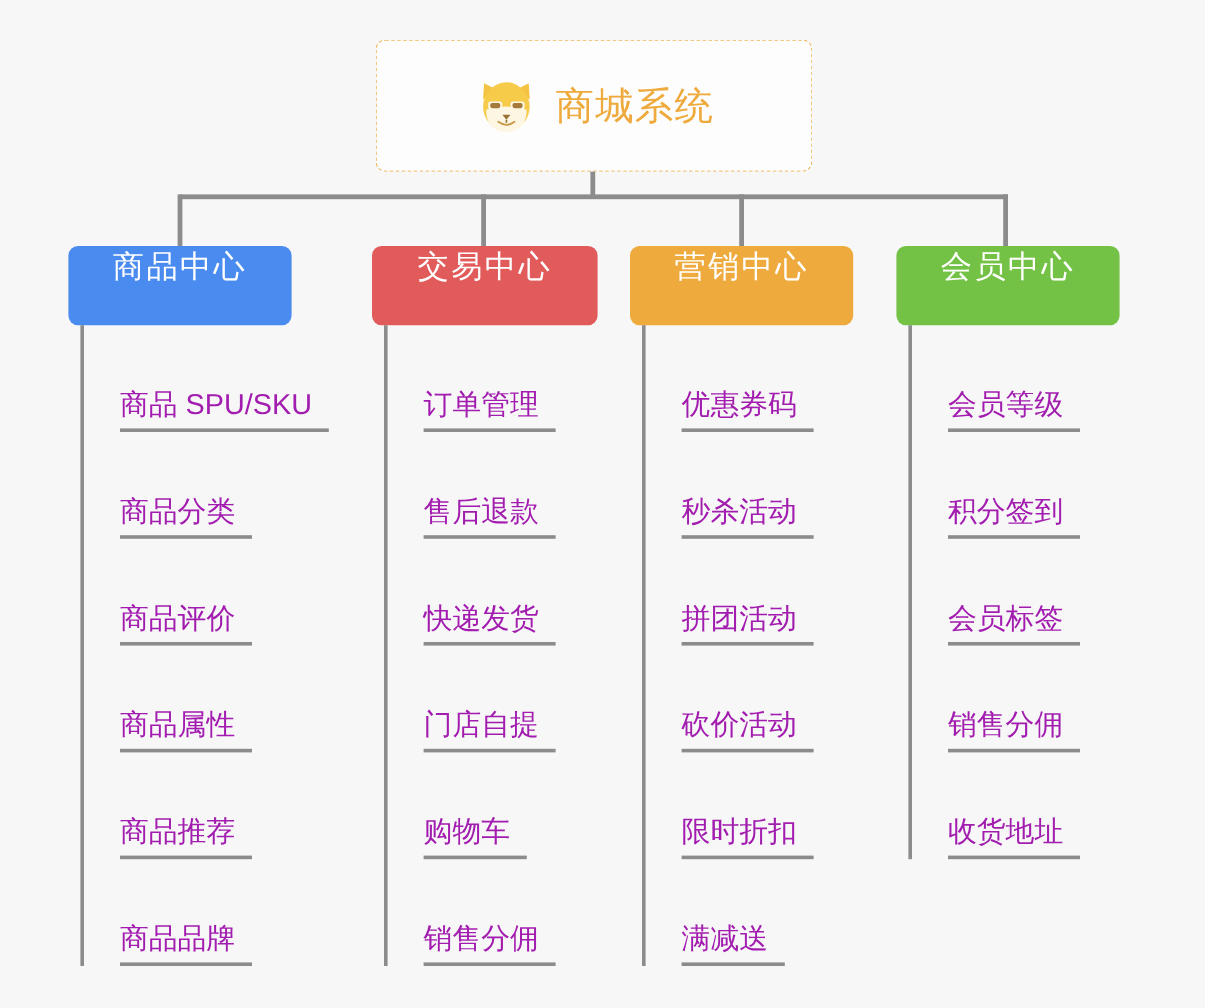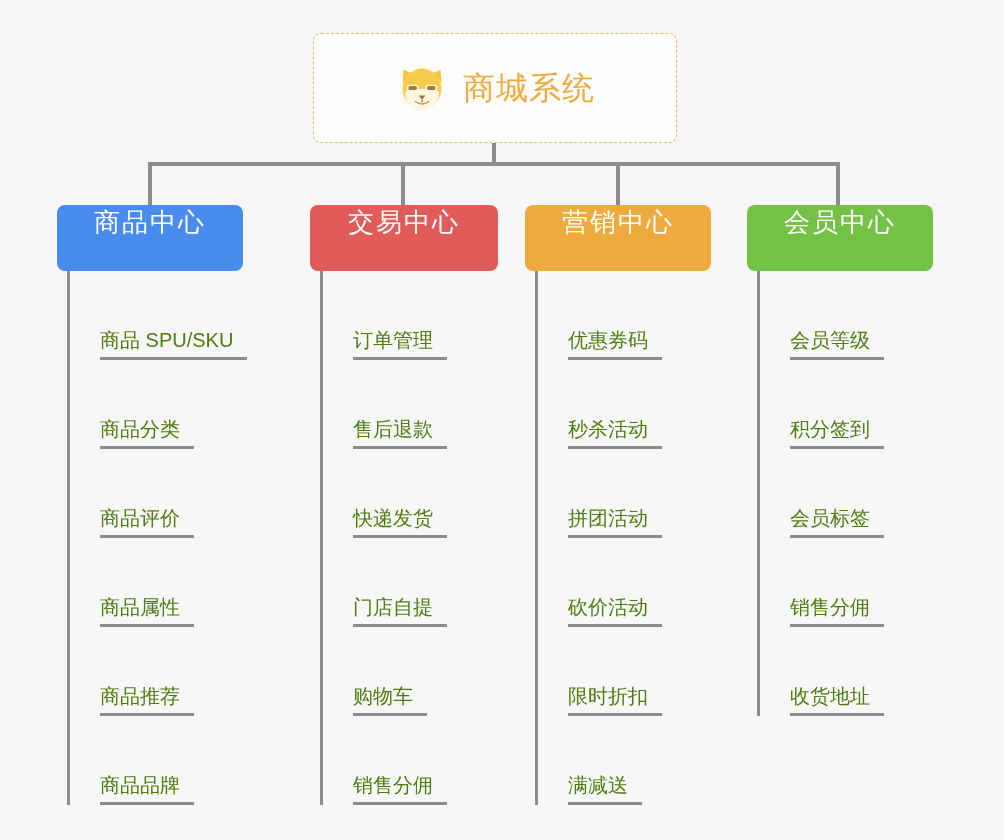--- a/index.html
+++ b/index.html
@@ -80,22 +80,22 @@
     padding-top: 0;
   }
   .leaf {
     height: 89px;
     display: flex;
     align-items: flex-end;
     padding-left: 30px;
     box-sizing: border-box;
   }
   .leaf-label {
-    font-size: 20px;
-    color: #4d7c0f;
+    font-size: 24px;
+    color: #a21caf;
     white-space: nowrap;
     border-bottom: 3px solid #8c8c8c;
     padding: 0 14px 6px 0;
     line-height: 1.1;
     text-align: right;
   }
 
   
   .col-0 { left: 57px;  }
   .col-1 { left: 310px; }

